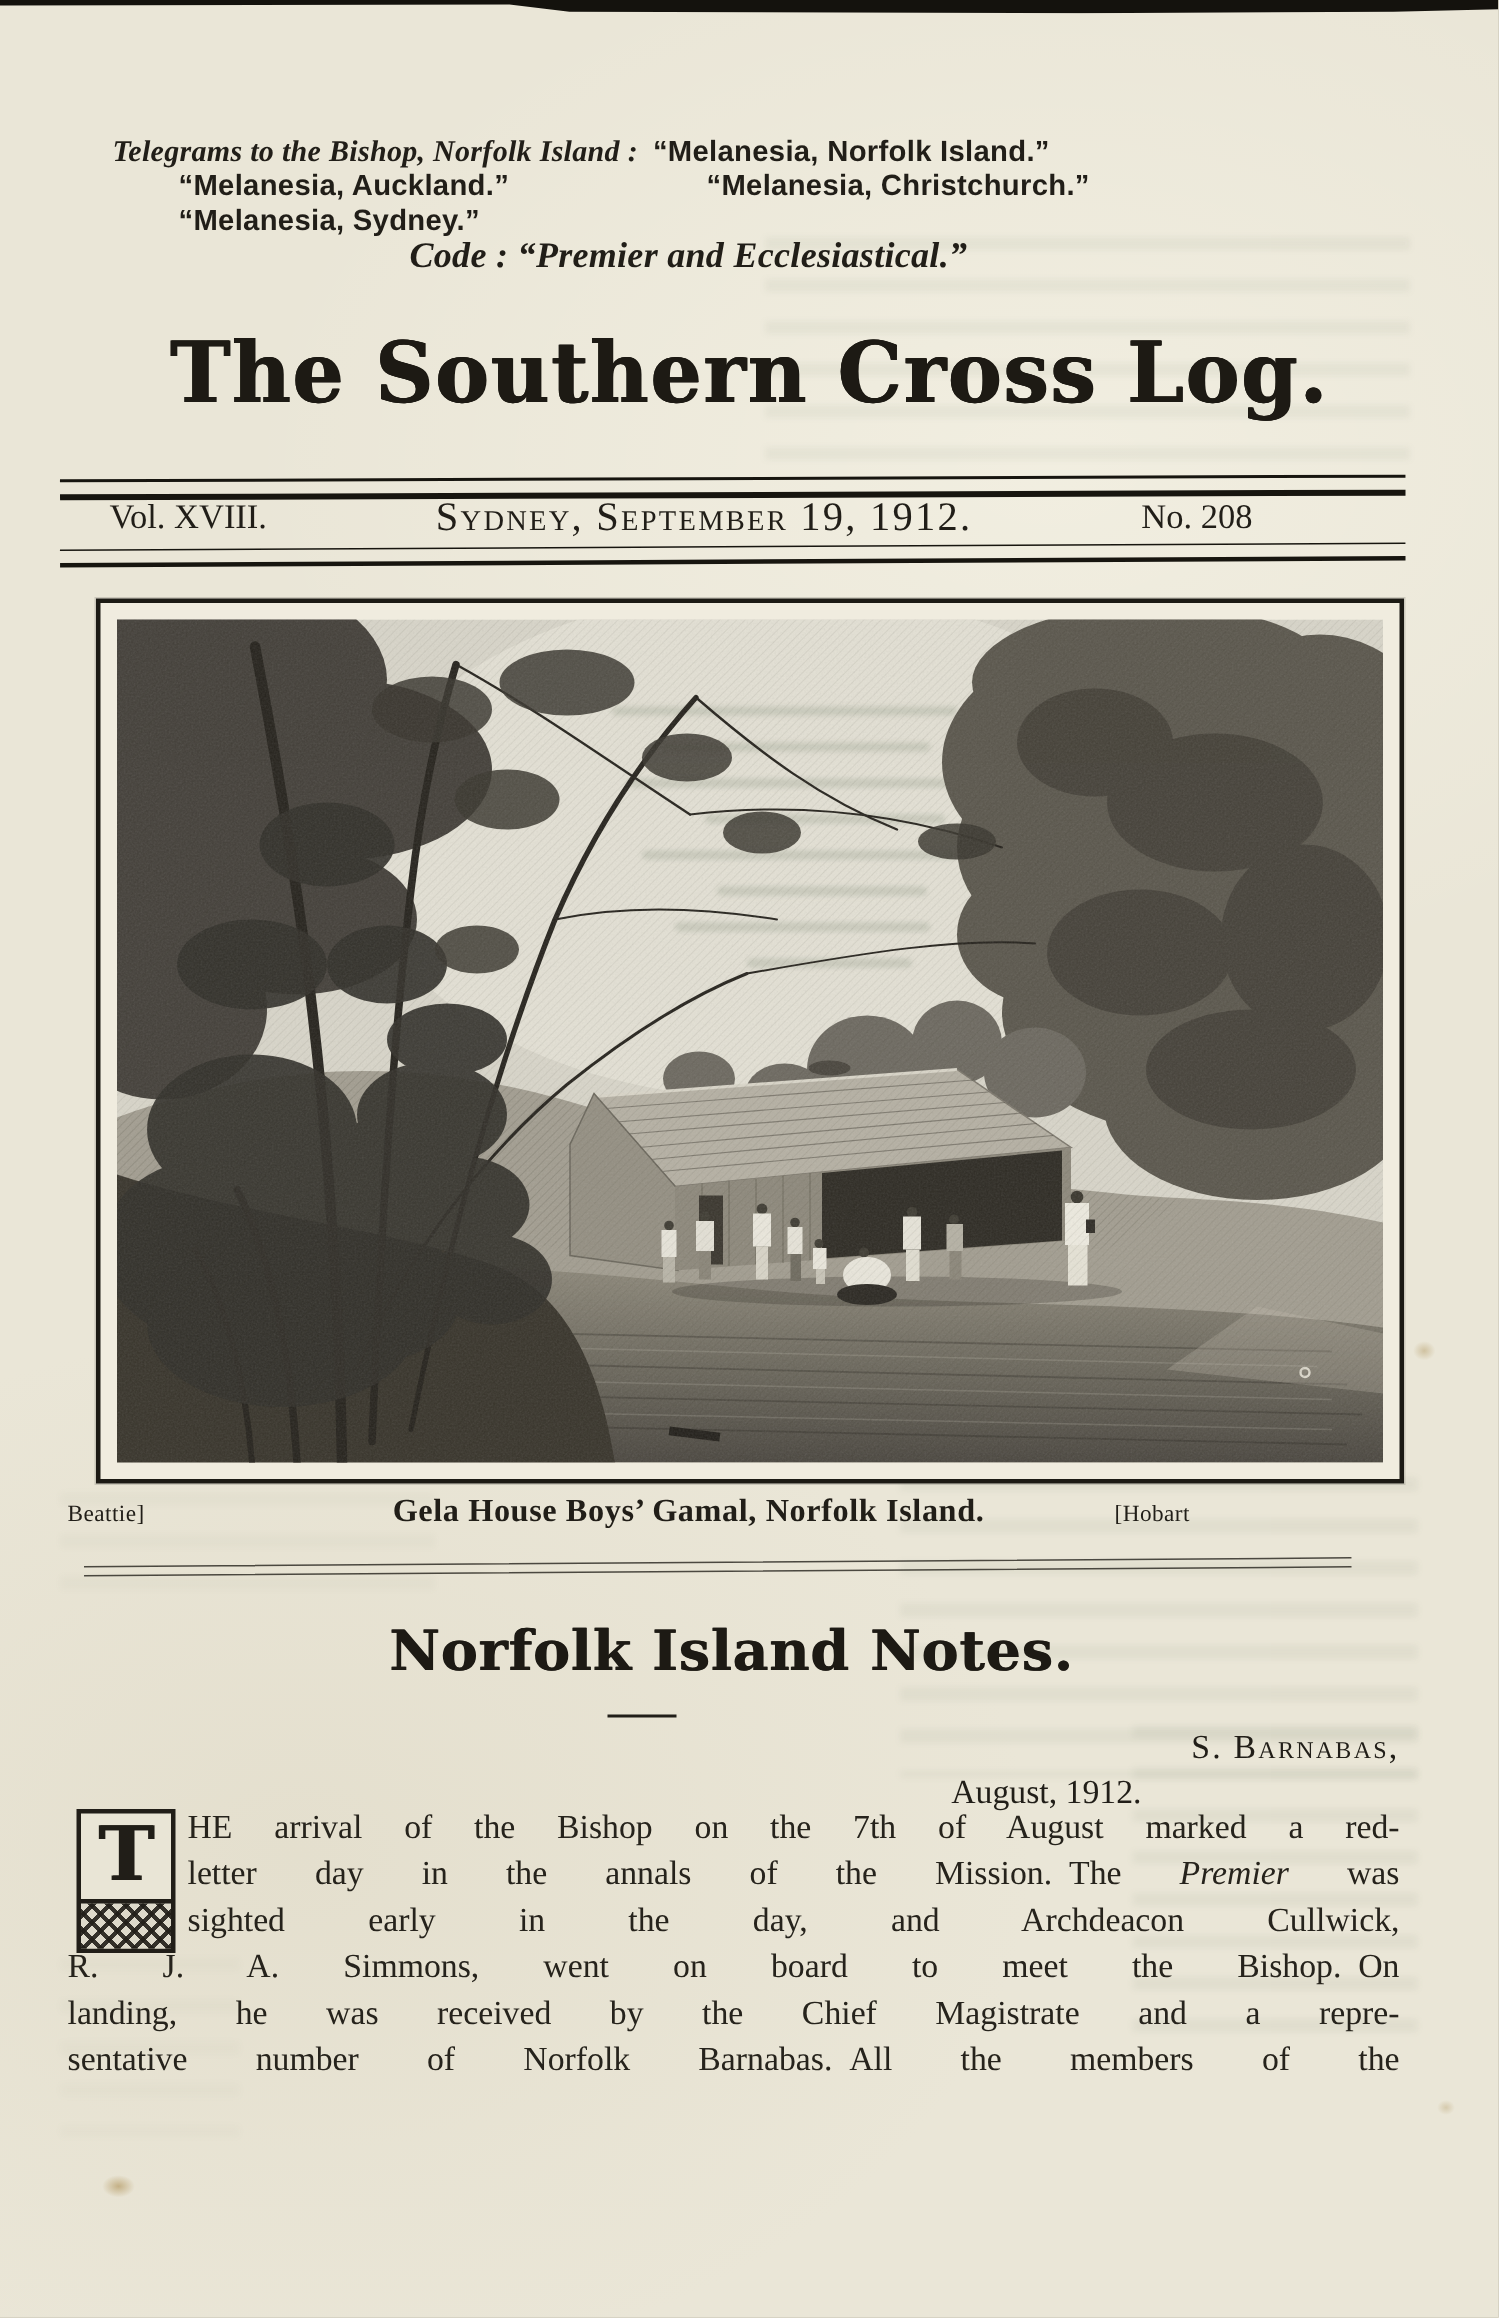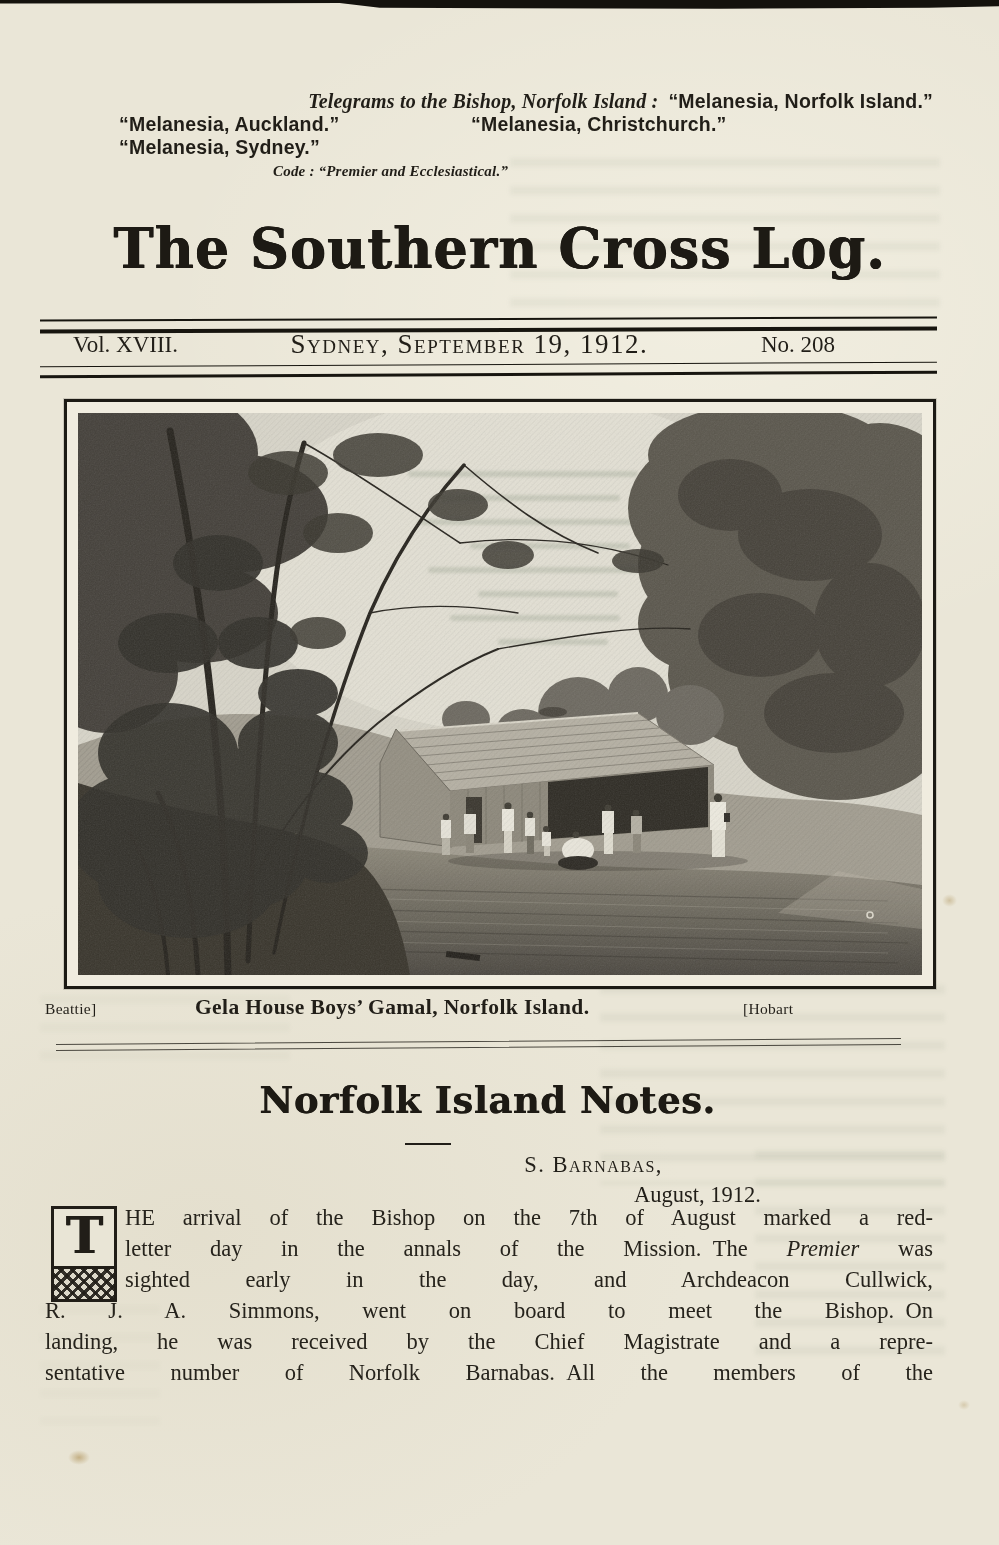--- a/index.html
+++ b/index.html
@@ -21,24 +21,24 @@
   .g5{left:40px;top:1305px;width:120px;height:120px;opacity:.22;}
   .spot{position:absolute;pointer-events:none;}
   .spot1{left:68px;top:1450px;width:22px;height:15px;background:radial-gradient(ellipse at center, rgba(172,142,82,.6), rgba(172,142,82,0) 70%);}
   .spot2{left:942px;top:894px;width:15px;height:13px;background:radial-gradient(ellipse at center, rgba(176,150,95,.45), rgba(176,150,95,0) 70%);}
   .spot3{left:958px;top:1400px;width:12px;height:10px;background:radial-gradient(ellipse at center, rgba(176,150,95,.35), rgba(176,150,95,0) 70%);}
 
   
   .telegrams{position:absolute;top:90px;left:45px;width:888px;font-size:20px;line-height:23px;}
   .tg-italic{font-style:italic;font-weight:600;letter-spacing:.2px;}
   .tg-bold{font-family:"Liberation Sans", sans-serif;font-weight:700;font-size:19.5px;letter-spacing:.2px;}
-  .tg-line1{padding-left:30px;white-space:nowrap;text-align:right;}
+  .tg-line1{padding-left:30px;white-space:nowrap;}
   .tg-line1 .tg-bold{margin-left:10px;}
   .tg-cols{display:grid;grid-template-columns:352px 1fr;padding-left:74px;}
-  .tg-code{padding-left:228px;font-size:15px;margin-top:1px;}
+  .tg-code{padding-left:228px;font-size:24px;margin-top:1px;}
 
   
   .title{position:absolute;top:216px;left:0;width:100%;margin:0;text-align:center;
     font-family:"DejaVu Serif", serif;font-weight:900;font-size:54px;letter-spacing:1px;
     color:#1d1a14;text-shadow:.7px 0 #1d1a14, 0 .4px #1d1a14;transform:scaleY(1.04);}
 
   
   .rule{position:absolute;left:40px;width:897px;}
   .rule-a{top:318px;height:8px;border-top:2px solid #17150f;border-bottom:4px solid #17150f;transform:rotate(-.2deg);}
   .rule-b{top:364px;height:8px;border-top:1.5px solid #17150f;border-bottom:3.5px solid #17150f;transform:rotate(-.3deg);}
@@ -50,33 +50,33 @@
 
   
   .photo-frame{position:absolute;top:399px;left:64px;margin:0;width:844px;height:562px;
     border:3px solid #1c1a14;padding:11px;background:#f0ecdf;box-shadow:0 0 0 1px rgba(28,26,20,.15);}
   .photo-frame svg{display:block;width:844px;height:562px;}
 
   
   .caption-row{position:absolute;top:995px;left:45px;width:888px;display:flex;align-items:baseline;}
   .credit{width:150px;font-size:15.5px;letter-spacing:.3px;padding-top:4px;}
   .credit.right{width:190px;text-align:left;padding-left:20px;font-family:Liberation Serif, serif;}
-  .caption{flex:1;text-align:left;font-weight:700;font-size:21.5px;letter-spacing:.4px;font-family:"Liberation Serif",serif;}
+  .caption{flex:1;text-align:center;font-weight:700;font-size:21.5px;letter-spacing:.4px;font-family:"Liberation Serif",serif;}
 
   .thin-rule{position:absolute;top:1041px;left:56px;width:845px;height:5px;
     border-top:1.2px solid rgba(35,32,26,.8);border-bottom:1.2px solid rgba(35,32,26,.8);transform:rotate(-.4deg);}
 
   
   .heading{position:absolute;top:1078px;left:0;width:100%;margin:0;text-align:center;
     font-family:"DejaVu Serif", serif;font-weight:900;font-size:37px;color:#1d1a14;
     text-shadow:.5px 0 #1d1a14;letter-spacing:.5px;transform:translateX(-12px);}
   .heading-rule{position:absolute;top:1143px;left:405px;width:46px;border-top:2.5px solid #211e18;}
   .dateline{position:absolute;left:45px;width:888px;text-align:right;font-size:22.5px;}
   .dateline.place{top:1152px;padding-right:0;letter-spacing:1.5px;}
-  .dateline.place span{display:inline-block;margin-right:270px;}
+  .dateline.place span{display:inline-block;}
   .dateline.date{top:1182px;text-decoration:underline;}
   .dateline.date span{display:inline-block;margin-right:172px;}
 
   .article-body{position:absolute;top:1202px;left:45px;width:888px;font-size:22.5px;line-height:31px;color:#26231c;}
   .dropcap{position:absolute;left:6px;top:4px;width:60px;height:90px;border:3px solid #211e18;background:#e9e5d6;}
   .dropcap-letter{display:block;text-align:center;font-family:"DejaVu Serif",serif;font-weight:900;font-size:50px;line-height:54px;color:#211e18;text-shadow:1px 0 #211e18;}
   .dropcap-hatch{position:absolute;left:0;right:0;bottom:0;height:30px;border-top:3px solid #211e18;background-color:#ddd9ca;
     background-image:
       repeating-linear-gradient(45deg, rgba(33,30,24,.9) 0 3px, rgba(0,0,0,0) 3px 8px),
       repeating-linear-gradient(-45deg, rgba(33,30,24,.9) 0 3px, rgba(0,0,0,0) 3px 8px);}

